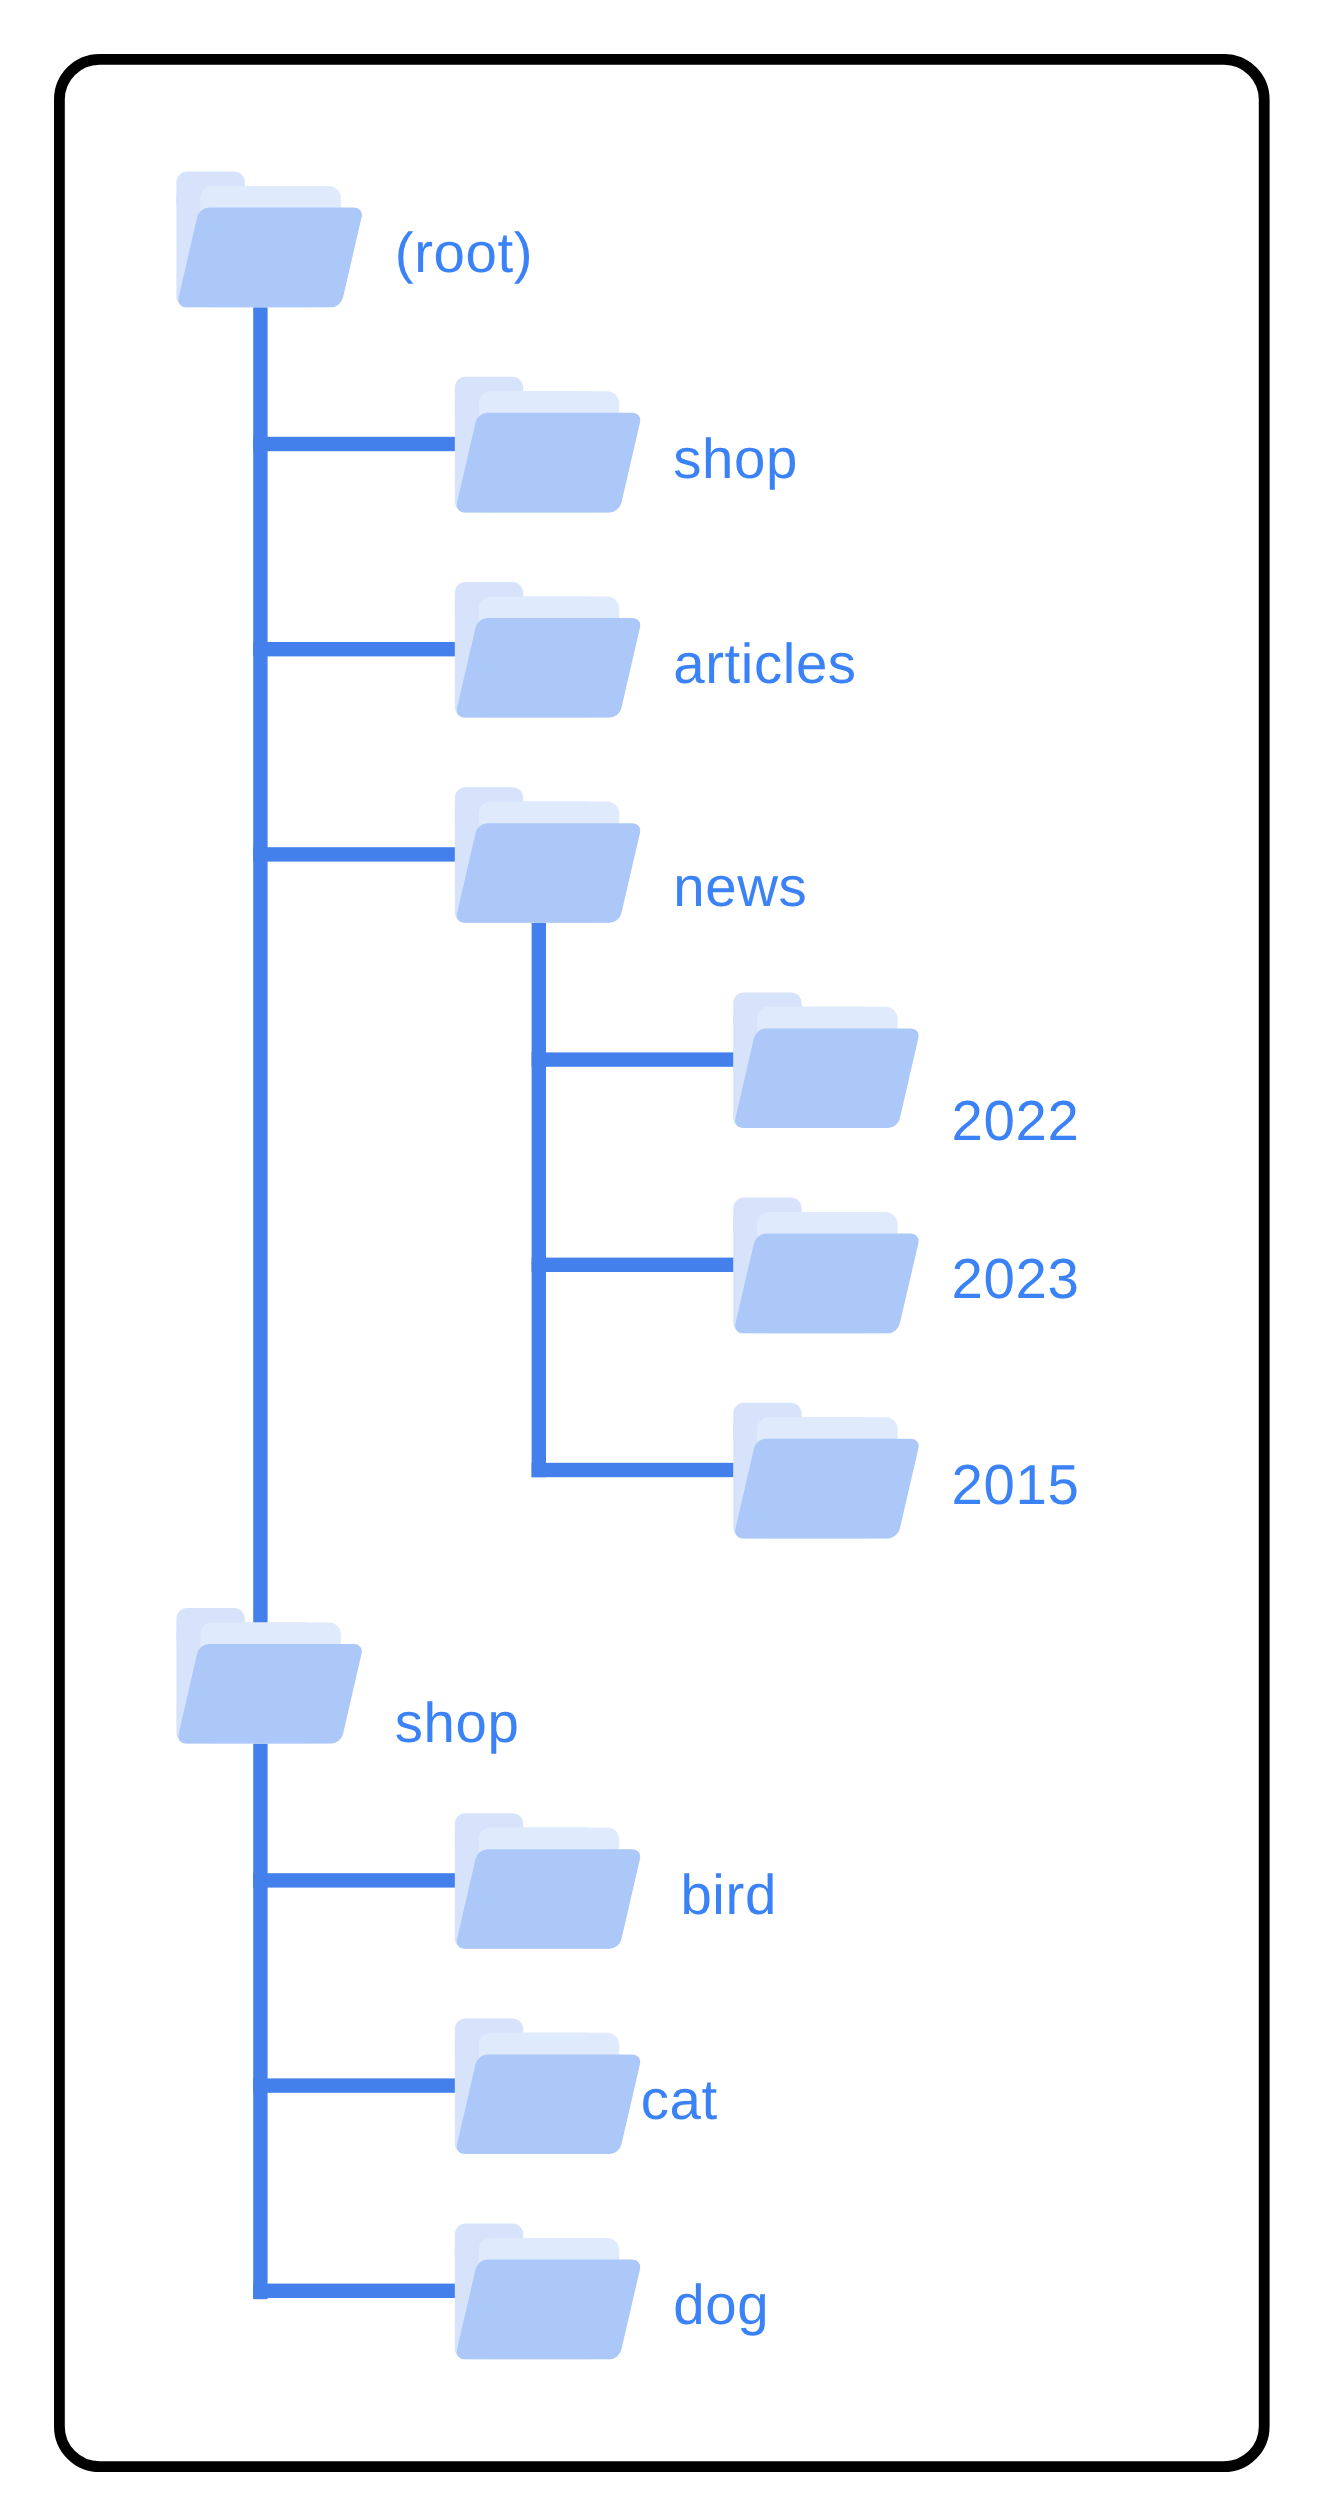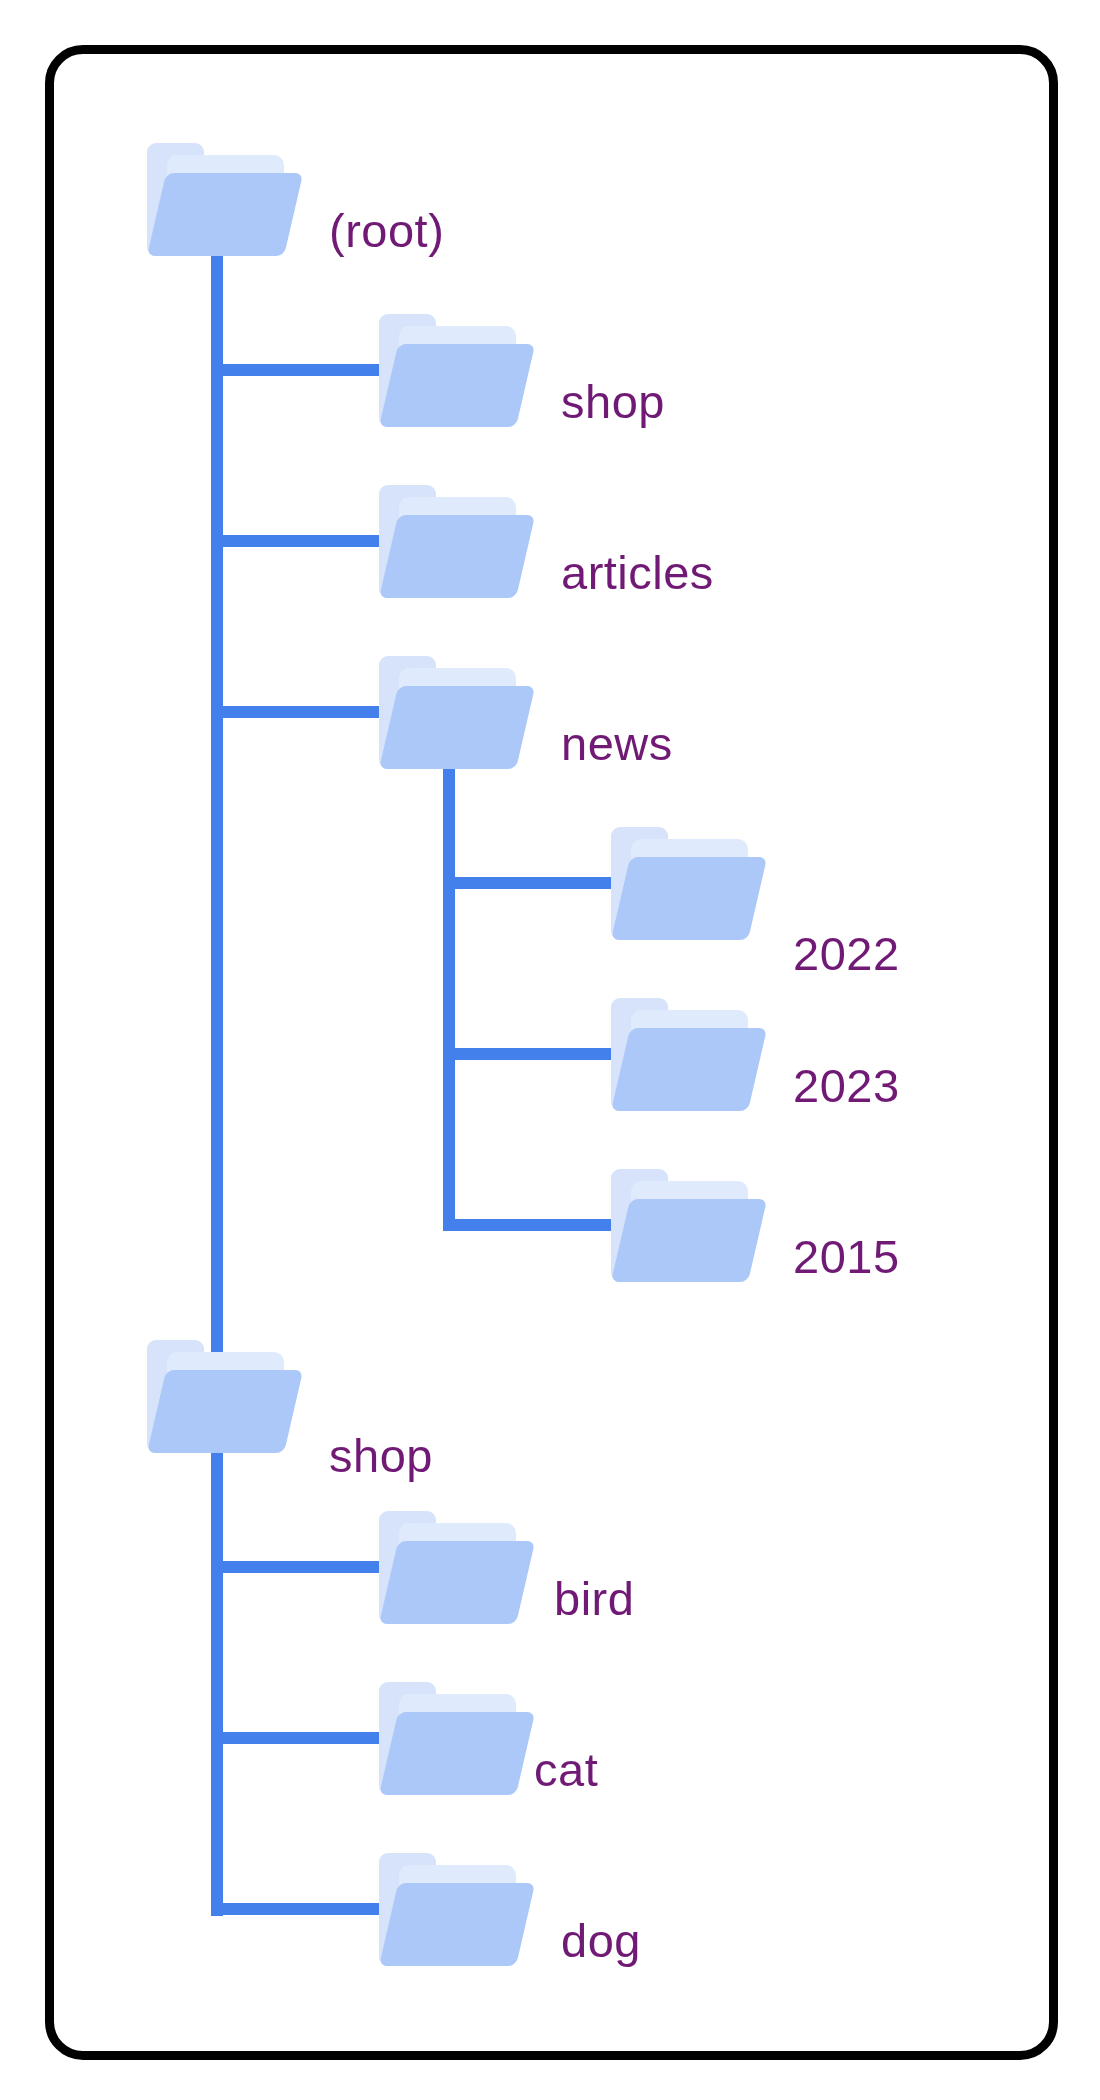--- a/index.html
+++ b/index.html
@@ -27,21 +27,21 @@
     position:absolute;left:20px;top:12px;width:117px;height:101px;
     background:#DFEAFD;border-radius:10px;
   }
   .f-front{
     position:absolute;left:0;top:30px;width:137px;height:83px;
     background:#ABC8F8;border-radius:8px;
     transform:skewX(-13deg);transform-origin:0 100%;
   }
   .node-label{
     position:absolute;height:52px;line-height:52px;
-    font-size:47px;color:#701a75;letter-spacing:0.5px;white-space:nowrap;margin-top:20px;
+    font-size:47px;color:#3b82f6;letter-spacing:0.5px;white-space:nowrap;
   }
 </style>
 </head>
 <body>
 
 <div class="stage">
   <div class="card">
 
     <div class="vline" style="left:157px;top:201px;width:12px;height:1661px"></div>
     <div class="vline" style="left:389px;top:713px;width:12px;height:464px"></div>
@@ -79,21 +79,21 @@
       <div class="f-front"></div>
     </div>
     <div class="node-label" style="left:507px;top:473px">articles</div>
 
     <div class="folder" style="left:325px;top:602px">
       <div class="f-tab"></div>
       <div class="f-back"></div>
       <div class="f-sheet"></div>
       <div class="f-front"></div>
     </div>
-    <div class="node-label" style="left:507px;top:644px">news</div>
+    <div class="node-label" style="left:507px;top:659px">news</div>
 
     <div class="folder" style="left:557px;top:773px">
       <div class="f-tab"></div>
       <div class="f-back"></div>
       <div class="f-sheet"></div>
       <div class="f-front"></div>
     </div>
     <div class="node-label" style="left:739px;top:854px">2022</div>
 
     <div class="folder" style="left:557px;top:944px">
@@ -119,21 +119,21 @@
       <div class="f-front"></div>
     </div>
     <div class="node-label" style="left:275px;top:1356px">shop</div>
 
     <div class="folder" style="left:325px;top:1457px">
       <div class="f-tab"></div>
       <div class="f-back"></div>
       <div class="f-sheet"></div>
       <div class="f-front"></div>
     </div>
-    <div class="node-label" style="left:500px;top:1499px">bird</div>
+    <div class="node-label" style="left:513px;top:1499px">bird</div>
 
     <div class="folder" style="left:325px;top:1628px">
       <div class="f-tab"></div>
       <div class="f-back"></div>
       <div class="f-sheet"></div>
       <div class="f-front"></div>
     </div>
     <div class="node-label" style="left:480px;top:1670px">cat</div>
 
     <div class="folder" style="left:325px;top:1799px">

